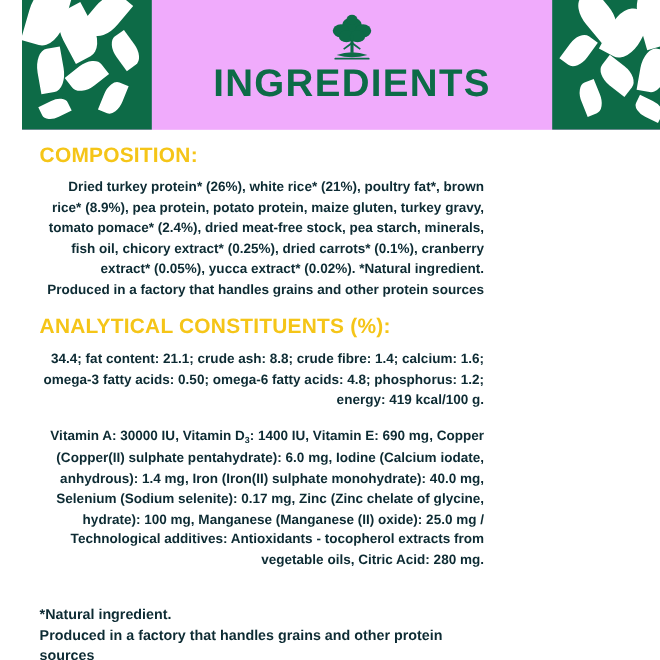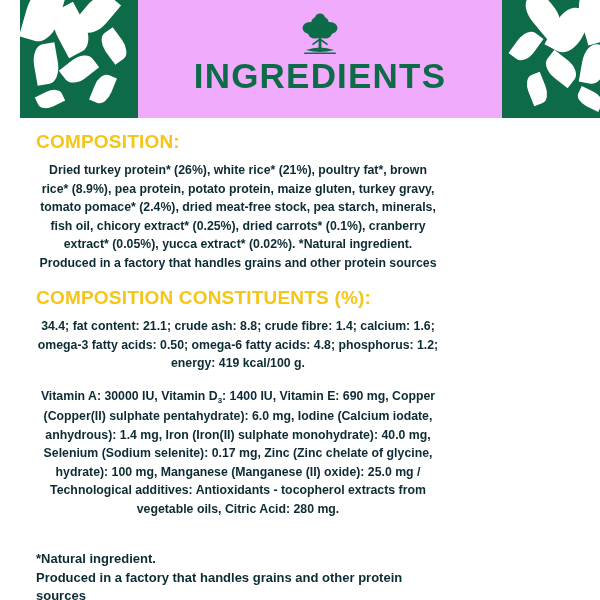--- a/index.html
+++ b/index.html
@@ -104,21 +104,21 @@
     font-weight: bold;
     letter-spacing: 0.2px;
     margin: 0 0 7px 0;
   }
   .section-body {
     color: #0d2b33;
     font-size: 12.3px;
     line-height: 18.5px;
     font-weight: bold;
     margin: 0;
-    text-align: center;
+    text-align: right;
   }
   .section-body sub {
     font-size: 8px;
     vertical-align: baseline;
     position: relative;
     top: 3px;
   }
   .footnotes {
     margin-top: 32px;
     color: #0d2b33;
@@ -177,21 +177,21 @@
   </div>
 
   <div class="content">
 
     <div class="section">
       <h2 class="section-heading">COMPOSITION:</h2>
       <p class="section-body">Dried turkey protein* (26%), white rice* (21%), poultry fat*, brown rice* (8.9%), pea protein, potato protein, maize gluten, turkey gravy, tomato pomace* (2.4%), dried meat-free stock, pea starch, minerals, fish oil, chicory extract* (0.25%), dried carrots* (0.1%), cranberry extract* (0.05%), yucca extract* (0.02%). *Natural ingredient. Produced in a factory that handles grains and other protein sources</p>
     </div>
 
     <div class="section">
-      <h2 class="section-heading">COMPOSITION CONSTITUENTS (%):</h2>
+      <h2 class="section-heading">ANALYTICAL CONSTITUENTS (%):</h2>
       <p class="section-body">34.4; fat content: 21.1; crude ash: 8.8; crude fibre: 1.4; calcium: 1.6; omega-3 fatty acids: 0.50; omega-6 fatty acids: 4.8; phosphorus: 1.2; energy: 419 kcal/100 g.</p>
     </div>
 
     <div class="section">
       <p class="section-body"><span>Vitamin A: 30000 IU, Vitamin D</span><sub>3</sub><span>: 1400 IU, Vitamin E: 690 mg, Copper (Copper(II) sulphate pentahydrate): 6.0 mg, Iodine (Calcium iodate, anhydrous): 1.4 mg, Iron (Iron(II) sulphate monohydrate): 40.0 mg, Selenium (Sodium selenite): 0.17 mg, Zinc (Zinc chelate of glycine, hydrate): 100 mg, Manganese (Manganese (II) oxide): 25.0 mg / Technological additives: Antioxidants - tocopherol extracts from vegetable oils, Citric Acid: 280 mg.</span></p>
     </div>
 
     <div class="footnotes">
       <p>*Natural ingredient.</p>
       <p>Produced in a factory that handles grains and other protein sources</p>

